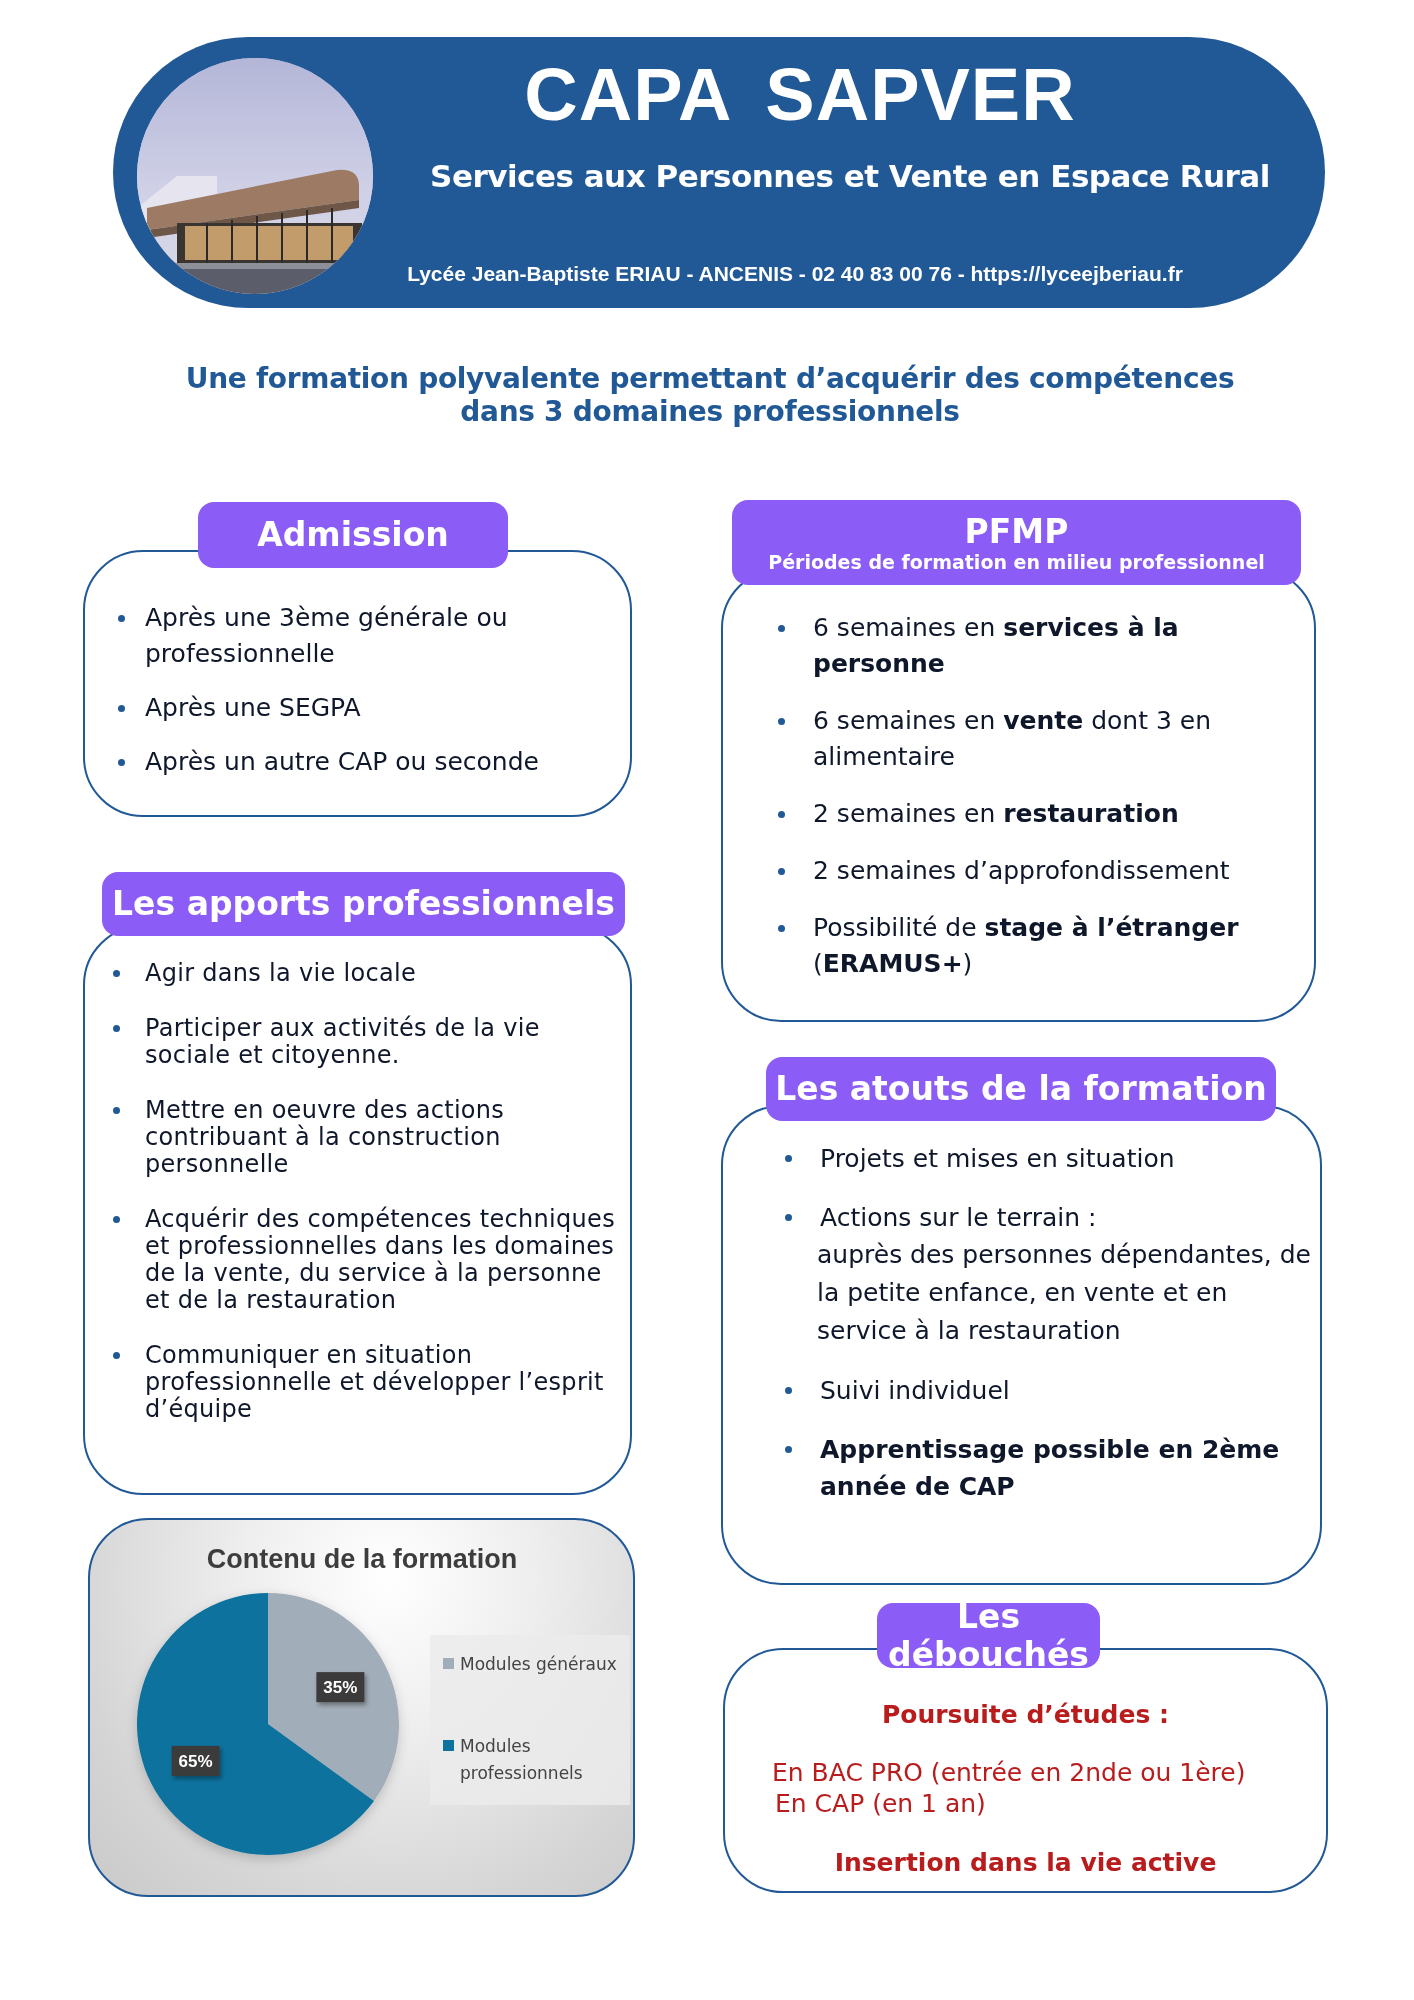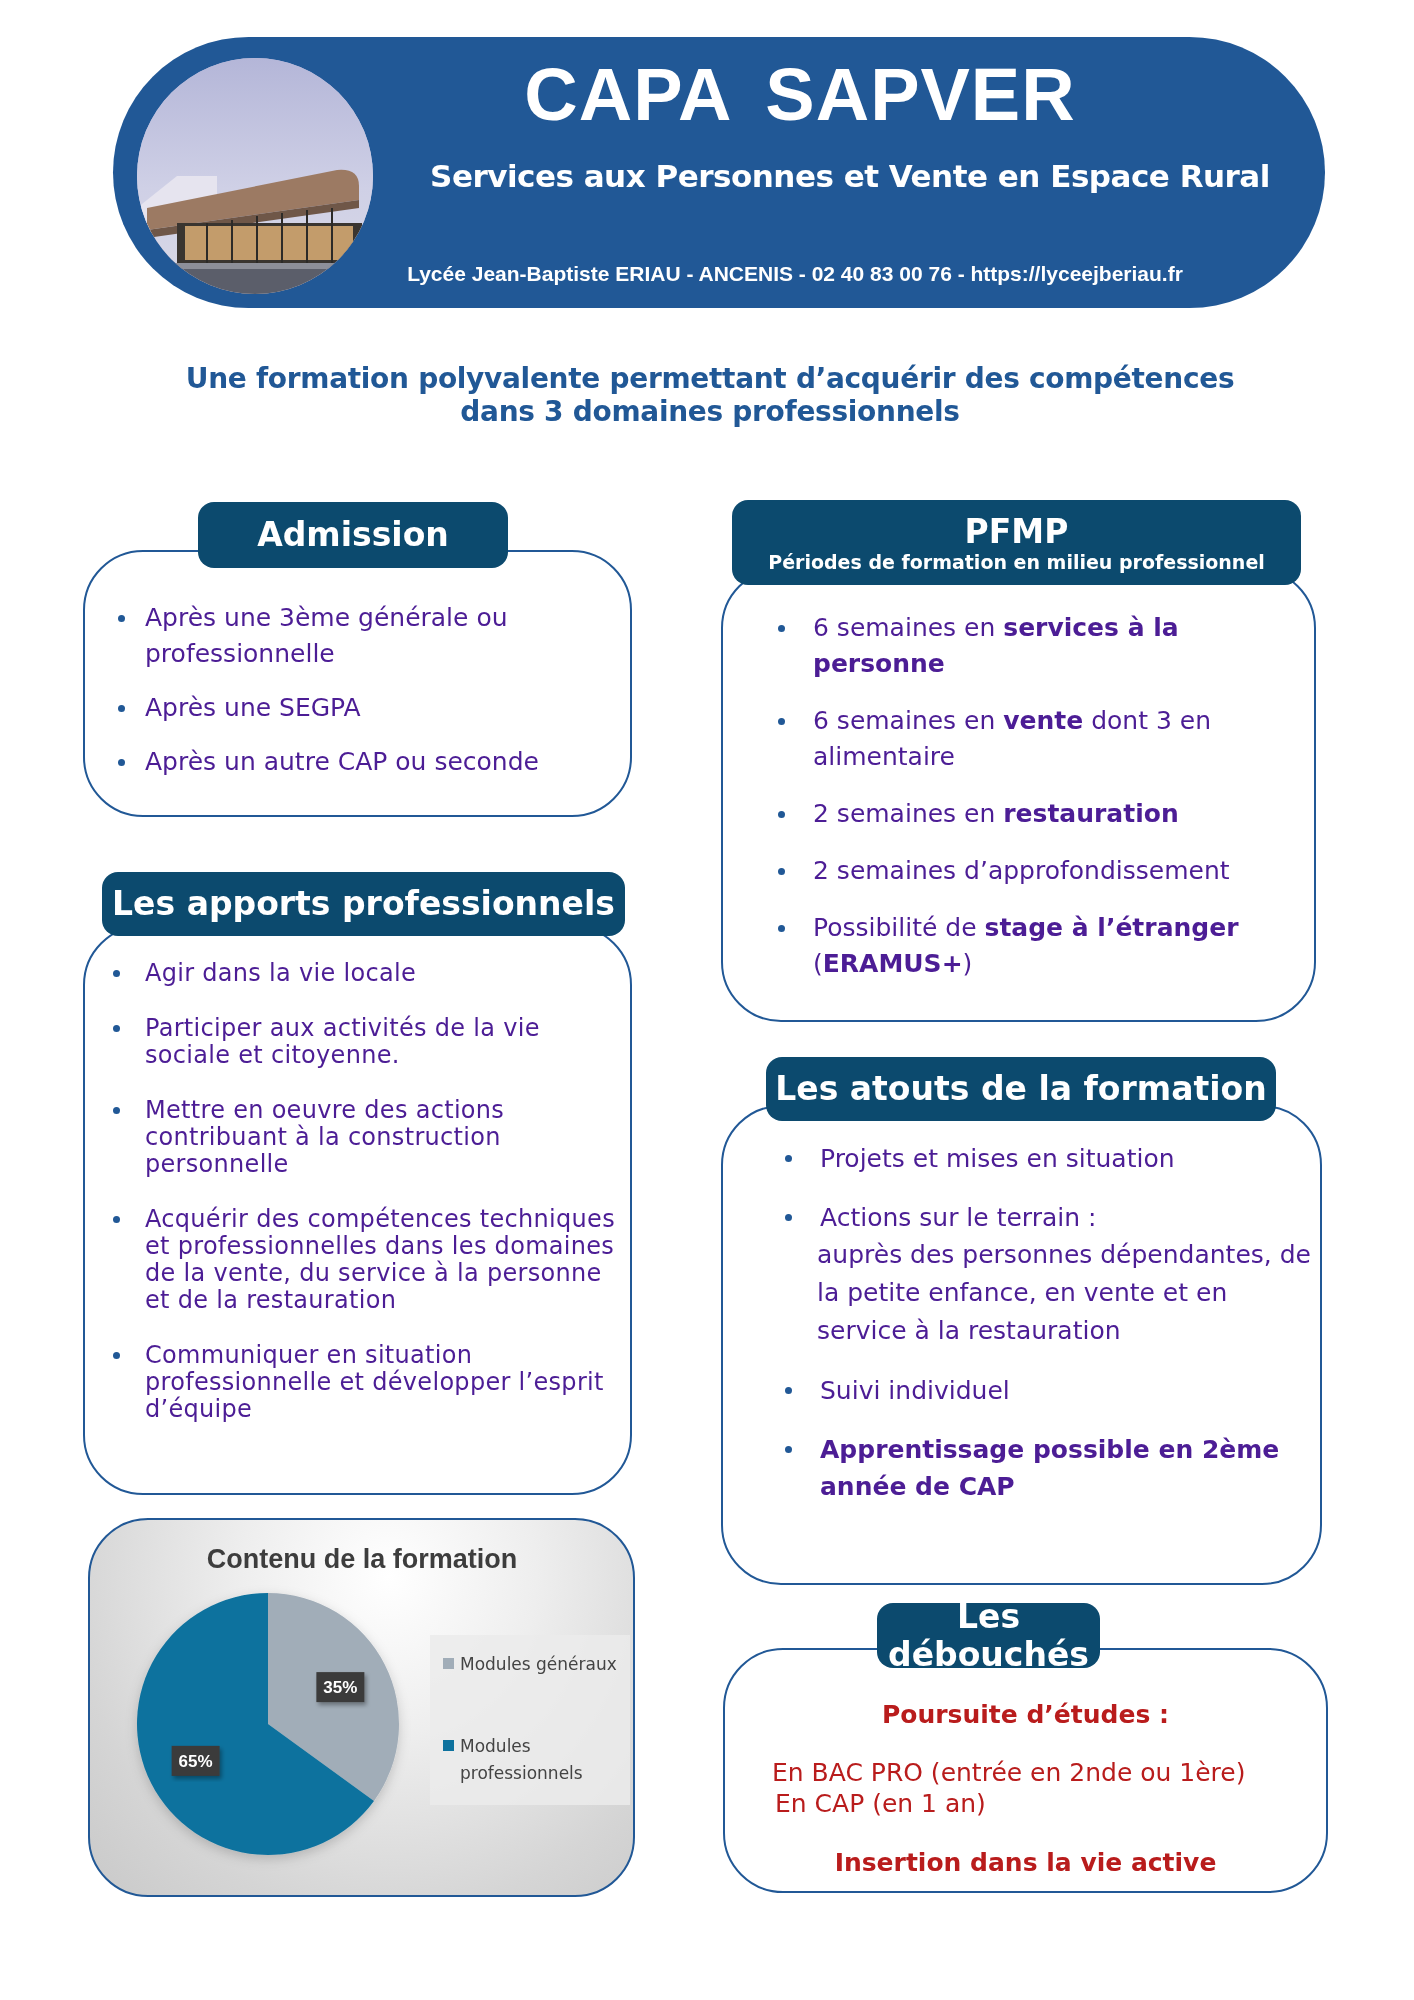--- a/index.html
+++ b/index.html
@@ -44,32 +44,32 @@
     font-family: "DejaVu Sans", sans-serif; font-weight: bold;
     font-size: 28px; line-height: 33px; color: #215896; letter-spacing: -0.3px;
   }
 
   
   .box {
     position: absolute; border: 2px solid #215896; border-radius: 60px;
     background: #fff; box-sizing: border-box;
   }
   .label {
-    position: absolute; background: #0c4a6e; color: #fff; border-radius: 16px;
+    position: absolute; background: #8b5cf6; color: #fff; border-radius: 16px;
     font-weight: bold; text-align: center; box-sizing: border-box;
     display: flex; flex-direction: column; align-items: center; justify-content: center;
     font-family: "DejaVu Sans", sans-serif;
   }
   .label .main { font-size: 33px; line-height: 38px; }
   .label .sub { font-size: 19px; line-height: 22px; }
 
   ul.items { list-style: none; margin: 0; padding: 0; position: absolute; }
   ul.items li {
     position: relative; padding-left: 30px; font-size: 25px; line-height: 36px;
-    color: #4c1d95;
+    color: #0f172a;
   }
   ul.items li::before {
     content: ""; position: absolute; left: 3px; top: 15px; width: 7px; height: 7px;
     border-radius: 50%; background: #215896;
   }
   ul.items li b { font-weight: bold; }
 
   
   #adm-box { left: 83px; top: 550px; width: 549px; height: 267px; }
   #adm-label { left: 198px; top: 502px; width: 310px; height: 66px; }

